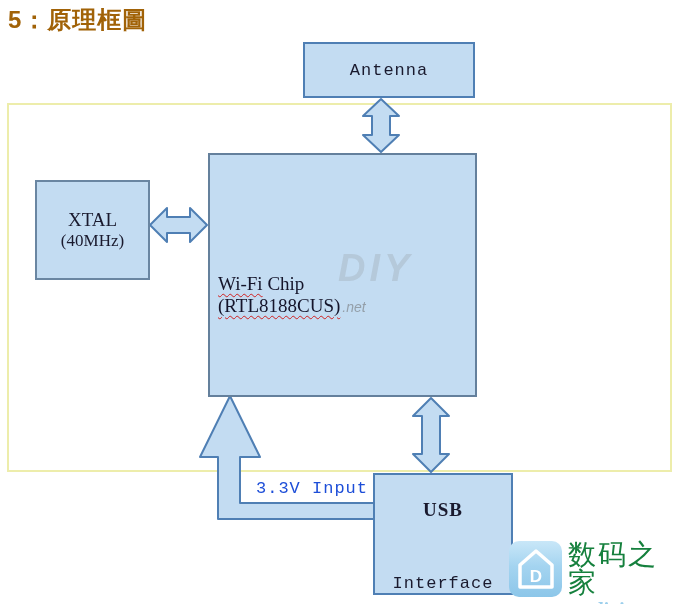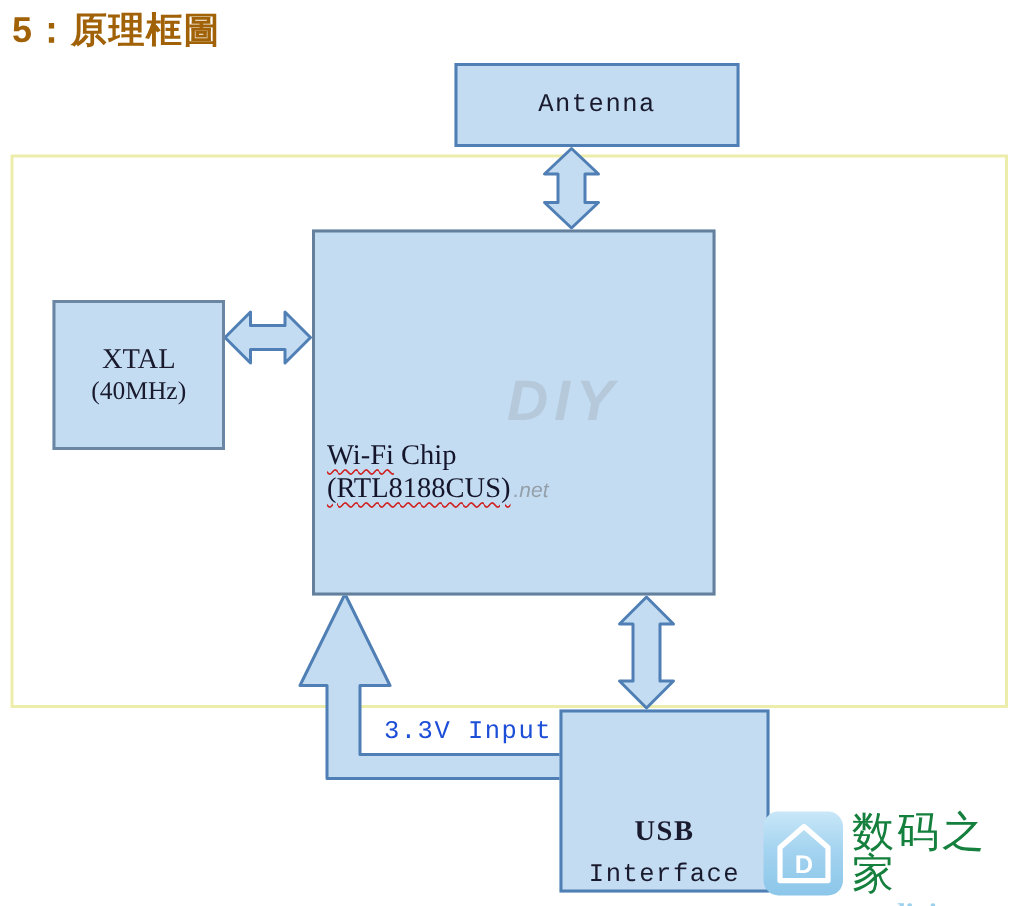--- a/index.html
+++ b/index.html
@@ -13,26 +13,26 @@
   }
   .frame{
     position:absolute;left:7px;top:103px;width:661px;height:365px;
     border:2px solid #ededab;background:transparent;
   }
   .box{
     position:absolute;background:#c3dcf2;border:2px solid #4f7fb4;
     display:flex;flex-direction:column;align-items:center;justify-content:center;
     color:#1a1a2e;box-sizing:border-box;
   }
-  .box-antenna{left:303px;top:42px;width:190px;height:56px;}
+  .box-antenna{left:303px;top:42px;width:172px;height:56px;}
   .box-xtal{left:35px;top:180px;width:115px;height:100px;border-color:#6a86a2;}
   .box-chip{left:208px;top:153px;width:269px;height:244px;border-color:#64809c;}
-  .box-usb{left:373px;top:473px;width:140px;height:122px;justify-content:flex-end;padding-top:24px;}
+  .box-usb{left:373px;top:473px;width:140px;height:122px;justify-content:space-between;padding-top:24px;}
   .mono{font-family:"Liberation Mono",monospace;}
-  .serif{font-family:"Liberation Serif",serif;margin-top:20px;}
+  .serif{font-family:"Liberation Serif",serif;}
   .antenna-label{font-size:17px;letter-spacing:1px;}
   .xtal-l1{font-size:19px;}
   .xtal-l2{font-size:17px;}
   .chip-text{
     position:absolute;left:8px;top:118px;width:200px;text-align:left;
     font-size:19px;line-height:22px;color:#14142a;
   }
   .wavy{text-decoration:underline wavy #d02020 1px;text-underline-offset:3px;}
   .ghost-big{
     position:absolute;left:128px;top:92px;

